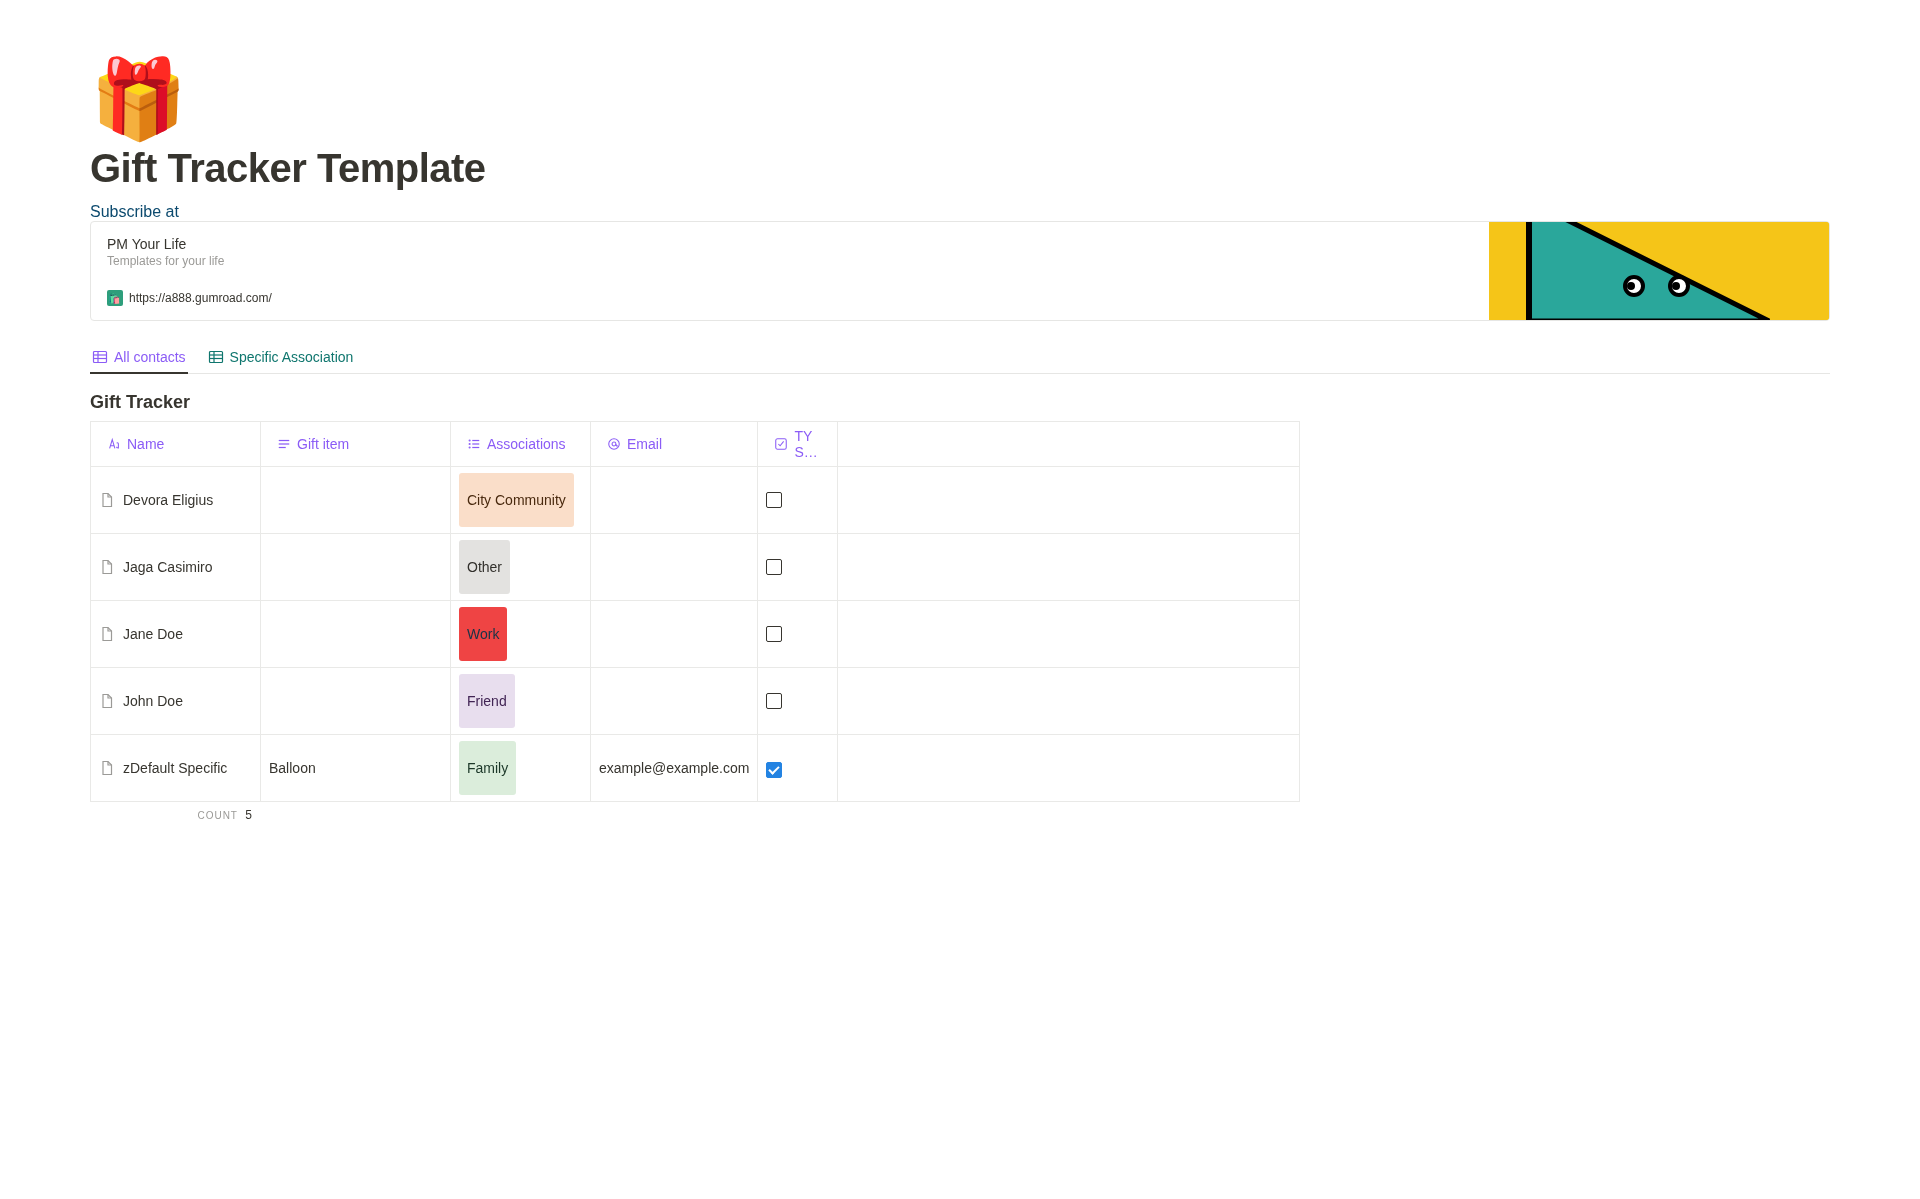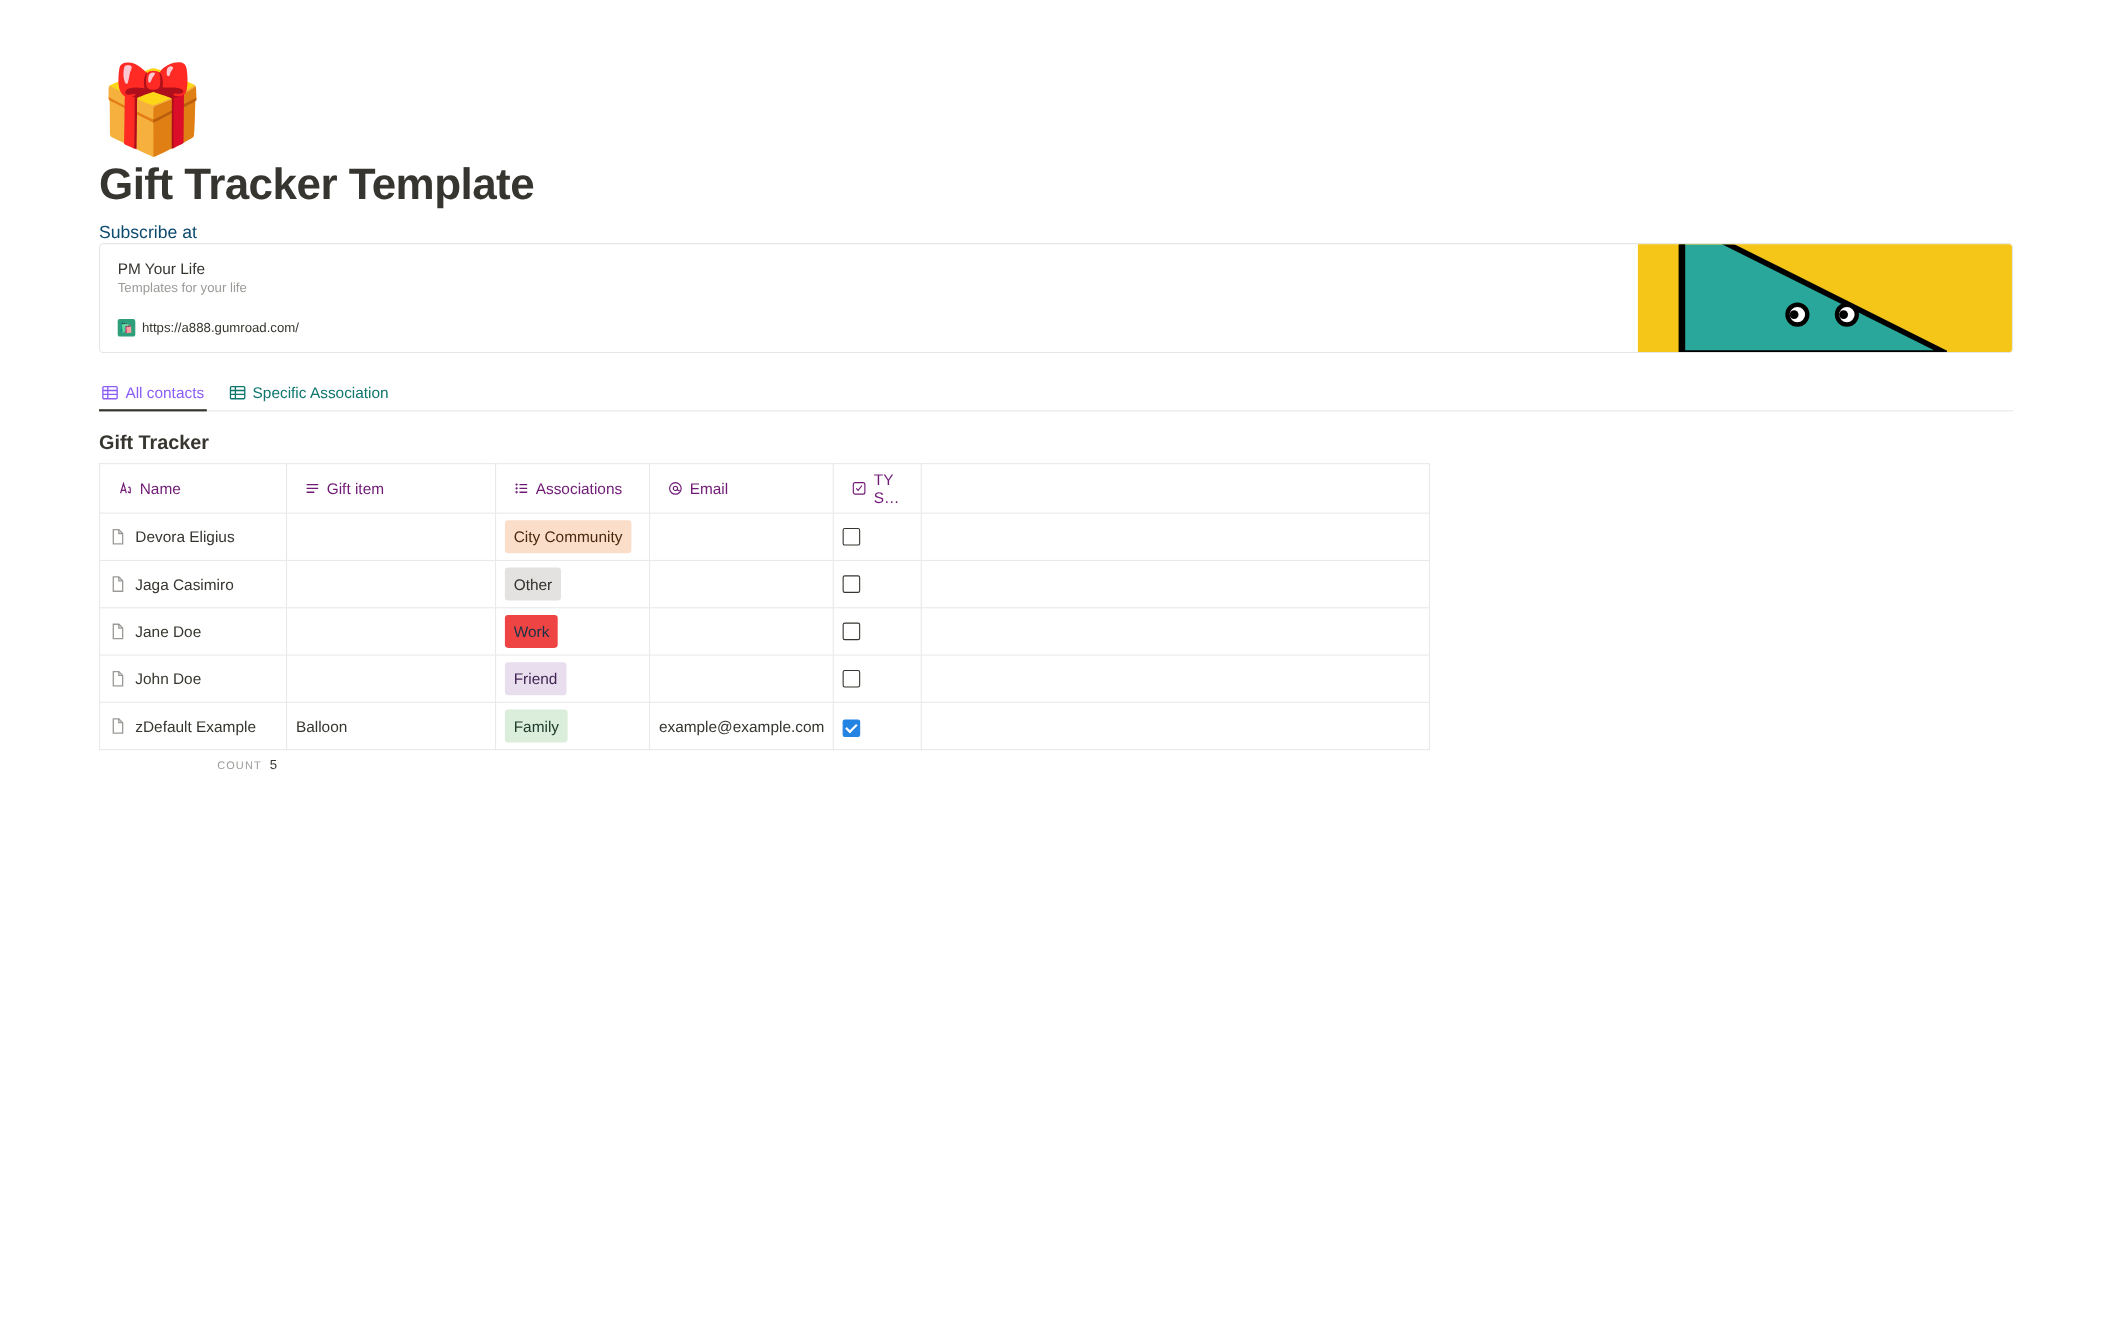--- a/index.html
+++ b/index.html
@@ -78,41 +78,41 @@
   }
   table.db th, table.db td {
     border: 1px solid #e9e9e7;
     padding: 6px 8px;
     text-align: left;
     vertical-align: middle;
     height: 32px;
   }
   table.db th {
     font-weight: 400;
-    color: #701a75;
+    color: #8b5cf6;
     font-size: 14px;
     background: #fff;
     padding-left: 16px;
   }
   .th-inner { display: flex; align-items: center; gap: 6px; }
   .prop-icon { width: 14px; height: 14px; display: inline-flex; flex-shrink: 0; }
 
   .col-name { width: 170px; }
   .col-gift { width: 190px; }
   .col-assoc { width: 140px; }
   .col-email { width: 156px; }
   .col-ty { width: 80px; }
   .col-blank { width: auto; }
 
   .name-cell { display: flex; align-items: center; gap: 8px; text-align: center; }
   .page-row-icon { width: 16px; height: 16px; display: inline-flex; color: #9b9a97; flex-shrink: 0; }
 
   .chip {
     display: inline-block;
-    padding: 5px 8px;
+    padding: 17px 8px;
     border-radius: 3px;
     font-size: 14px;
     line-height: 20px;
   }
   .chip-orange { background: #fadec9; color: #49290e; }
   .chip-gray   { background: #e3e2e0; color: #32302c; }
   .chip-blue   { background: #ef4444; color: #183347; }
   .chip-purple { background: #e8deee; color: #412454; }
   .chip-green  { background: #dbeddb; color: #1c3829; }
 
@@ -358,21 +358,21 @@
       </tr>
       <tr>
         <td class="col-name">
           <div class="name-cell">
             <span class="page-row-icon">
               <svg viewBox="0 0 16 16" fill="none" stroke="currentColor" stroke-width="1.2">
                 <path d="M4 1.5 L9 1.5 L12.5 5 L12.5 14.5 L4 14.5 Z"></path>
                 <path d="M9 1.5 L9 5 L12.5 5"></path>
               </svg>
             </span>
-            <span>zDefault Example</span>
+            <span>zDefault Specific</span>
           </div>
         </td>
         <td class="col-gift"><span>Balloon</span></td>
         <td class="col-assoc"><span class="chip chip-green">Family</span></td>
         <td class="col-email"><span>example@example.com</span></td>
         <td class="col-ty"><span class="checkbox checked"></span></td>
         <td class="col-blank"></td>
       </tr>
     </tbody>
 </table>

